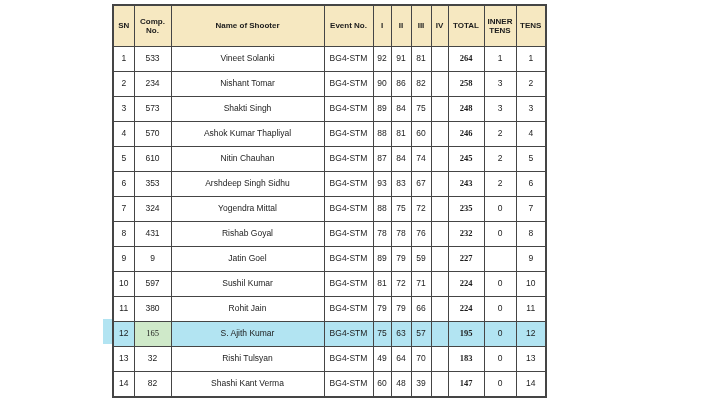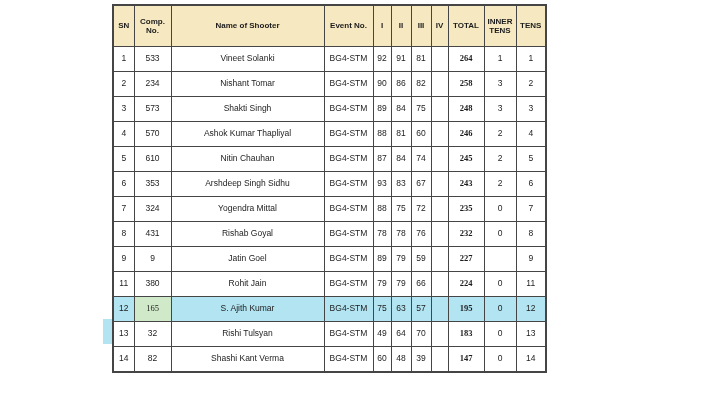--- a/index.html
+++ b/index.html
@@ -189,20 +189,33 @@
           <td>BG4-STM</td>
           <td>89</td>
           <td>79</td>
           <td>59</td>
           <td></td>
           <td class="c-total">227</td>
           <td></td>
           <td>9</td>
         </tr>
         <tr>
+          <td>10</td>
+          <td class="c-comp">597</td>
+          <td class="c-name">Sushil Kumar</td>
+          <td>BG4-STM</td>
+          <td>81</td>
+          <td>72</td>
+          <td>71</td>
+          <td></td>
+          <td class="c-total">224</td>
+          <td>0</td>
+          <td>10</td>
+        </tr>
+        <tr>
           <td>11</td>
           <td class="c-comp">380</td>
           <td class="c-name">Rohit Jain</td>
           <td>BG4-STM</td>
           <td>79</td>
           <td>79</td>
           <td>66</td>
           <td></td>
           <td class="c-total">224</td>
           <td>0</td>

